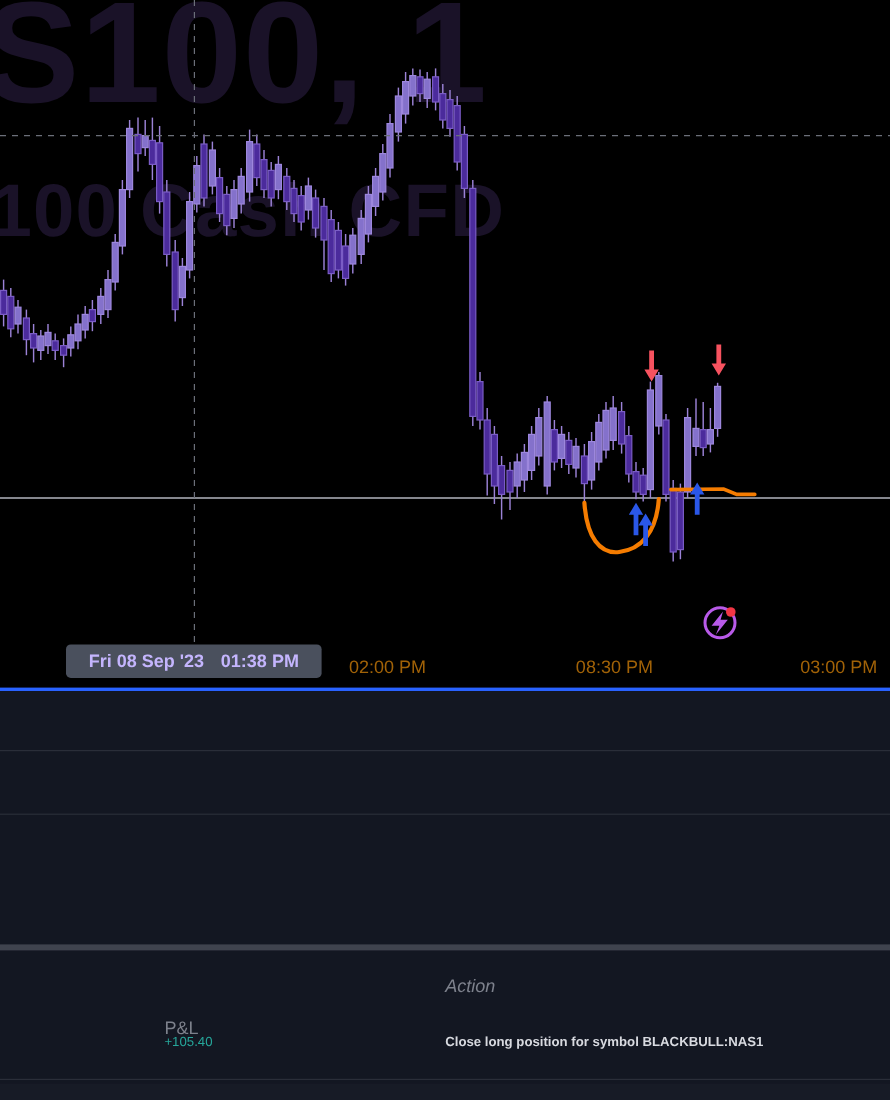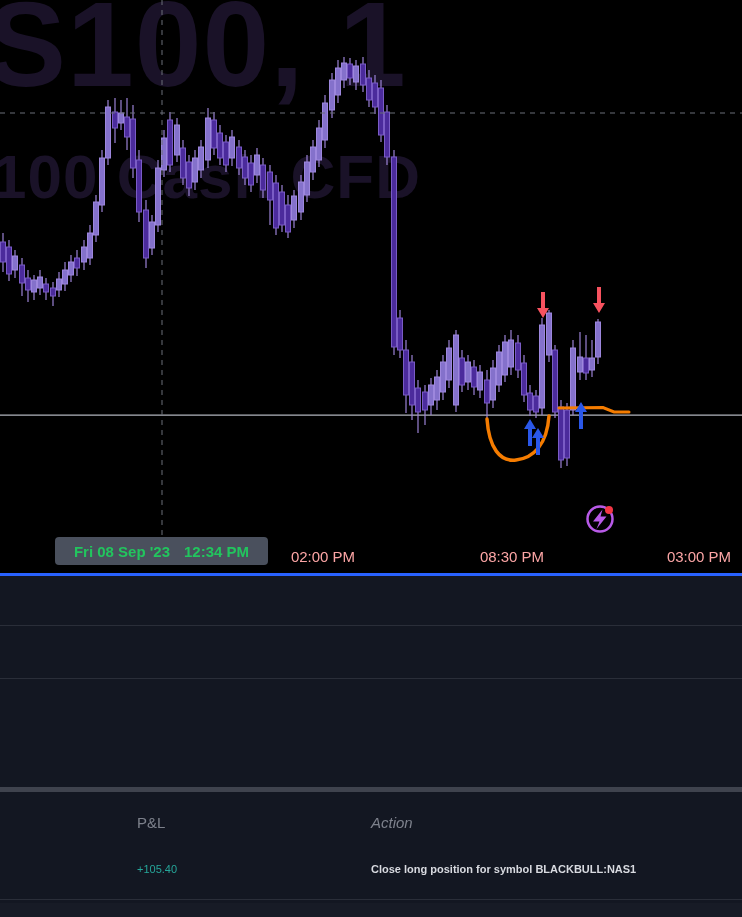--- a/index.html
+++ b/index.html
@@ -8,24 +8,24 @@
   
   #chart-area{position:absolute;left:0;top:0;width:700px;height:577px;background:#000;padding-left:16px;}
   .wm{position:absolute;font-weight:700;color:rgba(130,92,200,0.20);white-space:nowrap;
       pointer-events:none;line-height:1;}
   #wm1{left:-14px;top:-16px;font-size:120px;letter-spacing:1px;}
   #wm2{left:-8px;top:146px;font-size:62px;letter-spacing:1px;}
   #chart-svg{position:absolute;left:0;top:0;}
   
   #time-axis{position:absolute;left:0;top:535px;width:742px;height:38px;}
   .tick{position:absolute;top:13px;transform:translateX(-50%);font-size:15px;
-        color:#fca5a5;white-space:nowrap;}
+        color:#a16207;white-space:nowrap;}
   #crosshair-label{position:absolute;left:55px;top:2px;width:213px;height:28px;
         background:#4a505d;border-radius:4px;display:flex;align-items:center;
-        justify-content:center;gap:14px;color:#22c55e;font-size:15px;font-weight:700;
+        justify-content:center;gap:14px;color:#c4b5fd;font-size:15px;font-weight:700;
         white-space:nowrap;}
   #pane-divider{position:absolute;left:0;top:573px;width:742px;height:3px;background:#2962ff;}
   
   #bottom-panel{position:absolute;left:0;top:576px;width:742px;height:341px;background:#131722;}
   .hairline{position:absolute;left:0;width:742px;height:1px;background:#2a2e39;}
   #sep1{top:49px;} #sep2{top:102px;} #sep4{top:323px;}
   #splitter{position:absolute;left:0;top:211px;width:742px;height:5px;background:#3f434e;}
   #bottom-strip{position:absolute;left:0;top:327px;width:742px;height:14px;background:#171b26;}
   .col-header{position:absolute;top:238px;font-size:15px;color:#7d818c;white-space:nowrap;}
   .row-cell{position:absolute;top:287px;font-size:11px;white-space:nowrap;}
@@ -245,38 +245,38 @@
         <path d="M 538 428 L 532 438 L 536 438 L 536 455 L 540 455 L 540 438 L 544 438 Z" fill="#2a57e8"></path>
         <path d="M 581 402 L 575 412 L 579 412 L 579 429 L 583 429 L 583 412 L 587 412 Z" fill="#2a57e8"></path>
         <circle cx="600" cy="519" r="12.5" fill="none" stroke="#b85ae8" stroke-width="2.5"></circle>
         <path d="M 602.5 509.5 L 593 521.5 L 599.5 521.5 L 596.5 529 L 606.5 516.5 L 600.5 516.5 Z" fill="#b85ae8"></path>
         <circle cx="609" cy="510" r="4" fill="#f23645"></circle>
       </svg>
 
     <div id="time-axis">
       <div id="crosshair-label">
         <span>Fri 08 Sep '23</span>
-        <span>12:34 PM</span>
+        <span>01:38 PM</span>
       </div>
     <div class="tick" style="left: 323px;">02:00 PM</div>
         <div class="tick" style="left: 512px;">08:30 PM</div>
         <div class="tick" style="left: 699px;">03:00 PM</div>
       </div>
 
     <div id="pane-divider"></div>
   </div>
 
   <div id="bottom-panel">
     <div class="hairline" id="sep1"></div>
     <div class="hairline" id="sep2"></div>
     <div id="splitter"></div>
     <div class="hairline" id="sep4"></div>
     <div id="bottom-strip"></div>
     <div id="table-headers">
-        <div class="col-header" style="left: 137px;">P&amp;L</div>
+        <div class="col-header" style="left: 137px; margin-top: 35px;">P&amp;L</div>
         <div class="col-header" style="left: 371px; font-style: italic;">Action</div>
       </div>
     <div id="table-rows">
         <div class="row-cell" style="left: 137px; color: rgb(38, 166, 154);">+105.40</div>
         <div class="row-cell" id="row-action" style="left: 371px;">Close long position for symbol BLACKBULL:NAS1</div>
       </div>
   </div>
 
 </div>
 

